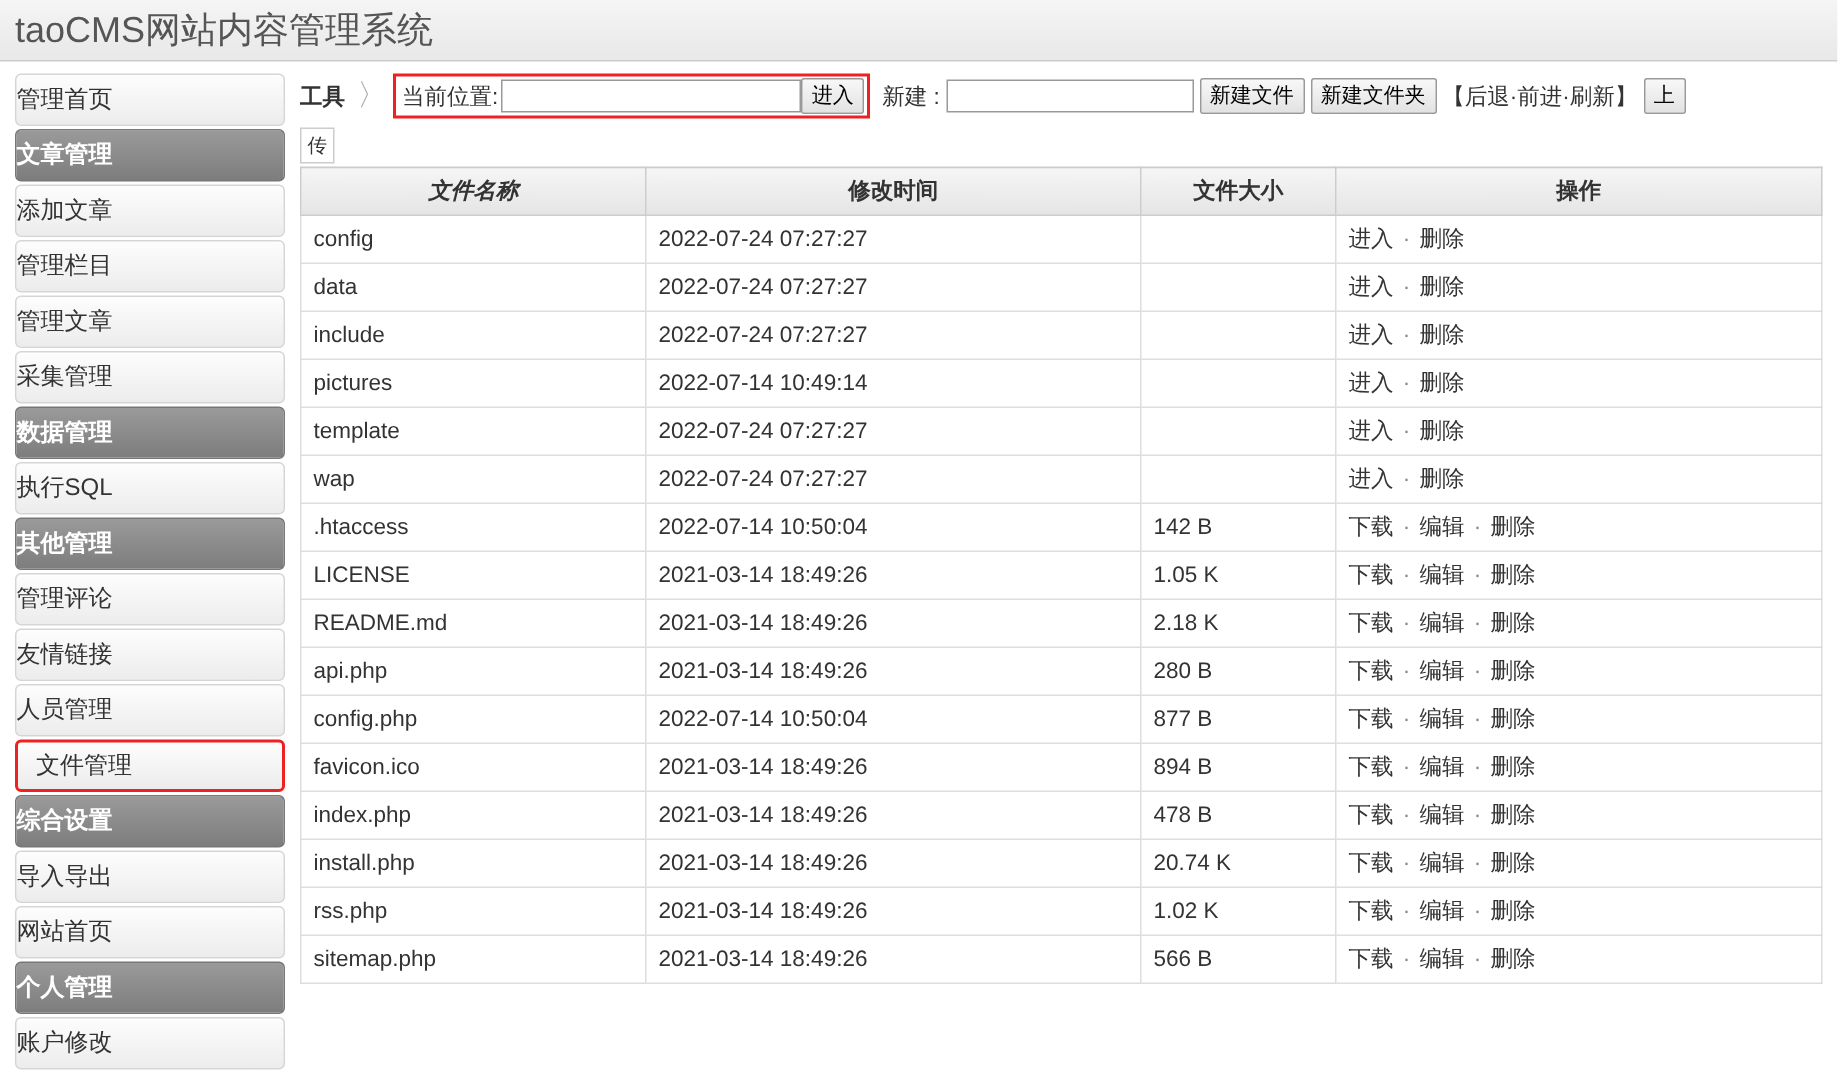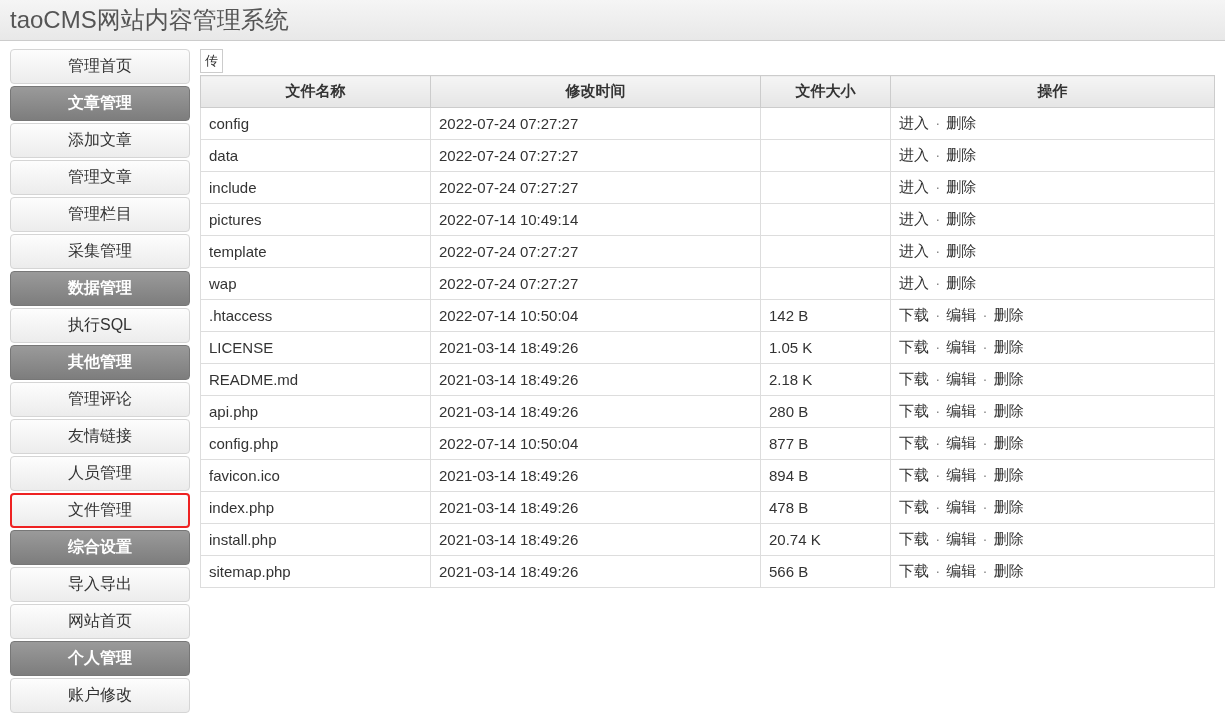--- a/index.html
+++ b/index.html
@@ -23,37 +23,37 @@
     .sidebar {
       width: 200px;
       padding: 8px 10px;
       flex-shrink: 0;
     }
     .sidebar-item {
       display: block;
       width: 180px;
       margin: 0 auto 2px;
       padding: 6px 0;
-      text-align: center;
+      text-align: left;
       font-size: 16px;
       background: linear-gradient(to bottom, #fdfdfd, #ececec);
       border: 1px solid #d5d5d5;
       border-radius: 4px;
       cursor: pointer;
       color: #333;
     }
     .sidebar-item.section {
       background: linear-gradient(to bottom, #9a9a9a, #7d7d7d);
       color: #fff;
       font-weight: bold;
       border: 1px solid #777;
     }
     .sidebar-item.highlighted {
       border: 2px solid #e22;
-      padding: 5px 0;
+      padding: 5px 12px;
     }
     .main {
       flex: 1;
       padding: 8px 10px 8px 0;
     }
     .toolbar {
       display: flex;
       align-items: center;
       gap: 4px;
       margin-bottom: 6px;
@@ -130,54 +130,69 @@
       padding: 6px 8px;
       text-align: left;
       color: #333;
     }
     td a {
       color: #333;
       text-decoration: none;
       cursor: pointer;
     }
     .sep { color: #888; padding: 0 2px; }
-    .col-name { width: 230px; }
+    .col-name { width: 230px; font-style: italic; }
     .col-time { width: 330px; }
     .col-size { width: 130px; text-align: center; }
   </style>
 </head>
 <body>
 
 <div class="header">
   <span>taoCMS网站内容管理系统</span>
 </div>
 
 <div class="container">
   <div class="sidebar" id="sidebar">
       <div class="sidebar-item">管理首页</div>
       <div class="sidebar-item section">文章管理</div>
       <div class="sidebar-item">添加文章</div>
+      <div class="sidebar-item">管理栏目</div>
       <div class="sidebar-item">管理文章</div>
-      <div class="sidebar-item">管理栏目</div>
       <div class="sidebar-item">采集管理</div>
       <div class="sidebar-item section">数据管理</div>
       <div class="sidebar-item">执行SQL</div>
       <div class="sidebar-item section">其他管理</div>
       <div class="sidebar-item">管理评论</div>
       <div class="sidebar-item">友情链接</div>
       <div class="sidebar-item">人员管理</div>
       <div class="sidebar-item highlighted">文件管理</div>
       <div class="sidebar-item section">综合设置</div>
       <div class="sidebar-item">导入导出</div>
       <div class="sidebar-item">网站首页</div>
       <div class="sidebar-item section">个人管理</div>
       <div class="sidebar-item">账户修改</div>
     </div>
 
   <div class="main">
+    <div class="toolbar">
+      <span class="tool-label">工具</span>
+      <span class="bracket">〉</span>
+      <span class="path-box">
+        <span class="path-label">当前位置:</span>
+        <input class="path-input" value="" style="">
+        <button class="btn">进入</button>
+      </span>
+      <span class="new-label">新建 :</span>
+      <input class="new-input" value="" style="">
+      <button class="btn">新建文件</button>
+      <button class="btn">新建文件夹</button>
+      <span class="nav-links">【<a>后退</a>·<a>前进</a>·<a>刷新</a>】</span>
+      <button class="btn">上</button>
+    </div>
 
     <span class="upload-box">传</span>
 
     <table>
       <thead>
         <tr>
           <th class="col-name">文件名称</th>
           <th class="col-time">修改时间</th>
           <th class="col-size">文件大小</th>
           <th>操作</th>
@@ -262,20 +277,26 @@
             <td>478 B</td>
             <td><a>下载</a><span class="sep"> · </span><a>编辑</a><span class="sep"> · </span><a>删除</a></td>
           </tr>
           <tr>
             <td>install.php</td>
             <td>2021-03-14 18:49:26</td>
             <td>20.74 K</td>
             <td><a>下载</a><span class="sep"> · </span><a>编辑</a><span class="sep"> · </span><a>删除</a></td>
           </tr>
           <tr>
+            <td>rss.php</td>
+            <td>2021-03-14 18:49:26</td>
+            <td>1.02 K</td>
+            <td><a>下载</a><span class="sep"> · </span><a>编辑</a><span class="sep"> · </span><a>删除</a></td>
+          </tr>
+          <tr>
             <td>sitemap.php</td>
             <td>2021-03-14 18:49:26</td>
             <td>566 B</td>
             <td><a>下载</a><span class="sep"> · </span><a>编辑</a><span class="sep"> · </span><a>删除</a></td>
           </tr>
         </tbody>
     </table>
   </div>
 </div>
 

